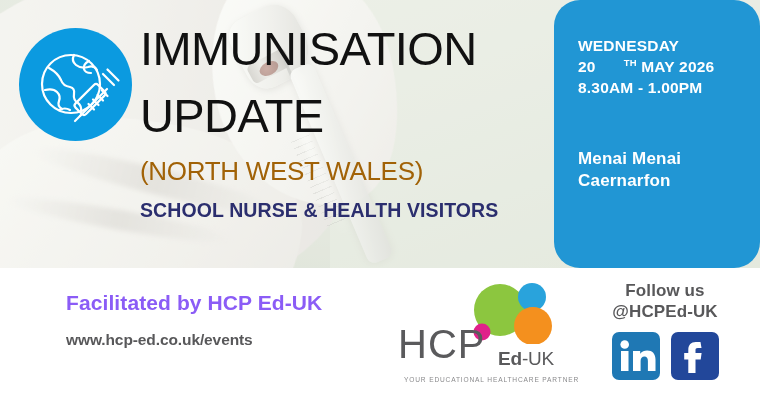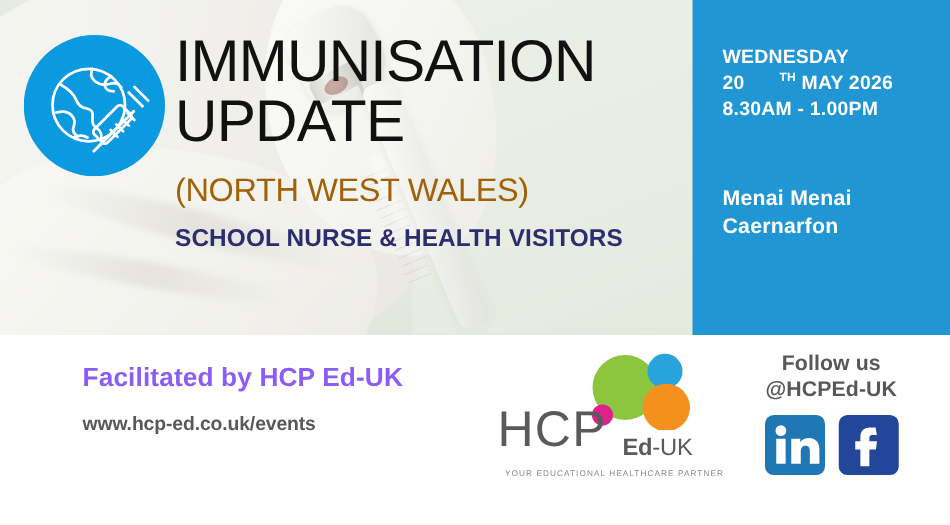--- a/index.html
+++ b/index.html
@@ -54,34 +54,34 @@
     transform:rotate(-23deg);transform-origin:top left;}
   .photo .needle{position:absolute;left:300px;top:58px;width:3px;height:42px;
     background:linear-gradient(180deg,rgba(170,170,168,.9),rgba(210,210,208,.6));
     transform:rotate(-23deg);transform-origin:bottom left;}
   .photo .glint{position:absolute;left:318px;top:120px;width:10px;height:120px;
     background:linear-gradient(180deg,rgba(255,255,255,.65),rgba(255,255,255,0));
     transform:rotate(-23deg);filter:blur(2px);}
   .photo .veil{position:absolute;inset:0;background:rgba(246,248,243,.46);}
 
   
-  .datepanel{position:absolute;left:554px;top:0;width:206px;height:268px;}
+  .datepanel{position:absolute;left:554px;top:0;width:206px;height:268px;border-radius:26px;}
   .datepanel .dp-inner{position:absolute;left:24px;top:36px;right:10px;color:#fff;}
   .dp-line{font-weight:bold;font-size:15.5px;letter-spacing:.2px;line-height:1.34;white-space:nowrap;}
   .dp-line sup{font-size:9.5px;vertical-align:super;line-height:0;margin-left:28px;}
   .dp-venue{position:absolute;left:24px;top:148px;color:#fff;}
   .dp-venue .v{font-weight:bold;font-size:17px;line-height:1.32;letter-spacing:.2px;white-space:nowrap;}
 
   
   .badge{position:absolute;left:19px;top:28px;width:113px;height:113px;border-radius:50%;}
 
   
   .headline{position:absolute;left:140px;top:26px;width:410px;}
   .h-main{font-size:47px;line-height:.99;color:#111;letter-spacing:-.6px;font-weight:400;}
-  .h-main .l2{display:block;margin-top:1px;}
+  .h-main .l2{display:block;margin-top:20px;}
   .h-sub{margin-top:17px;font-size:26px;color:#a16207;letter-spacing:-.3px;font-weight:400;}
   .h-sub2{margin-top:6px;font-size:19.5px;font-weight:bold;color:#2b2e6e;letter-spacing:.1px;}
 
   
   .footer{position:absolute;left:0;top:268px;width:760px;height:152px;background:#fff;}
   .f-fac{position:absolute;left:66px;top:23px;font-size:21px;font-weight:bold;color:#8b5cf6;letter-spacing:.1px;}
   .f-url{position:absolute;left:66px;top:63px;font-size:15.5px;font-weight:bold;color:#58585a;letter-spacing:-.1px;}
 
   
   .logo{position:absolute;left:398px;top:12px;width:160px;height:120px;}

